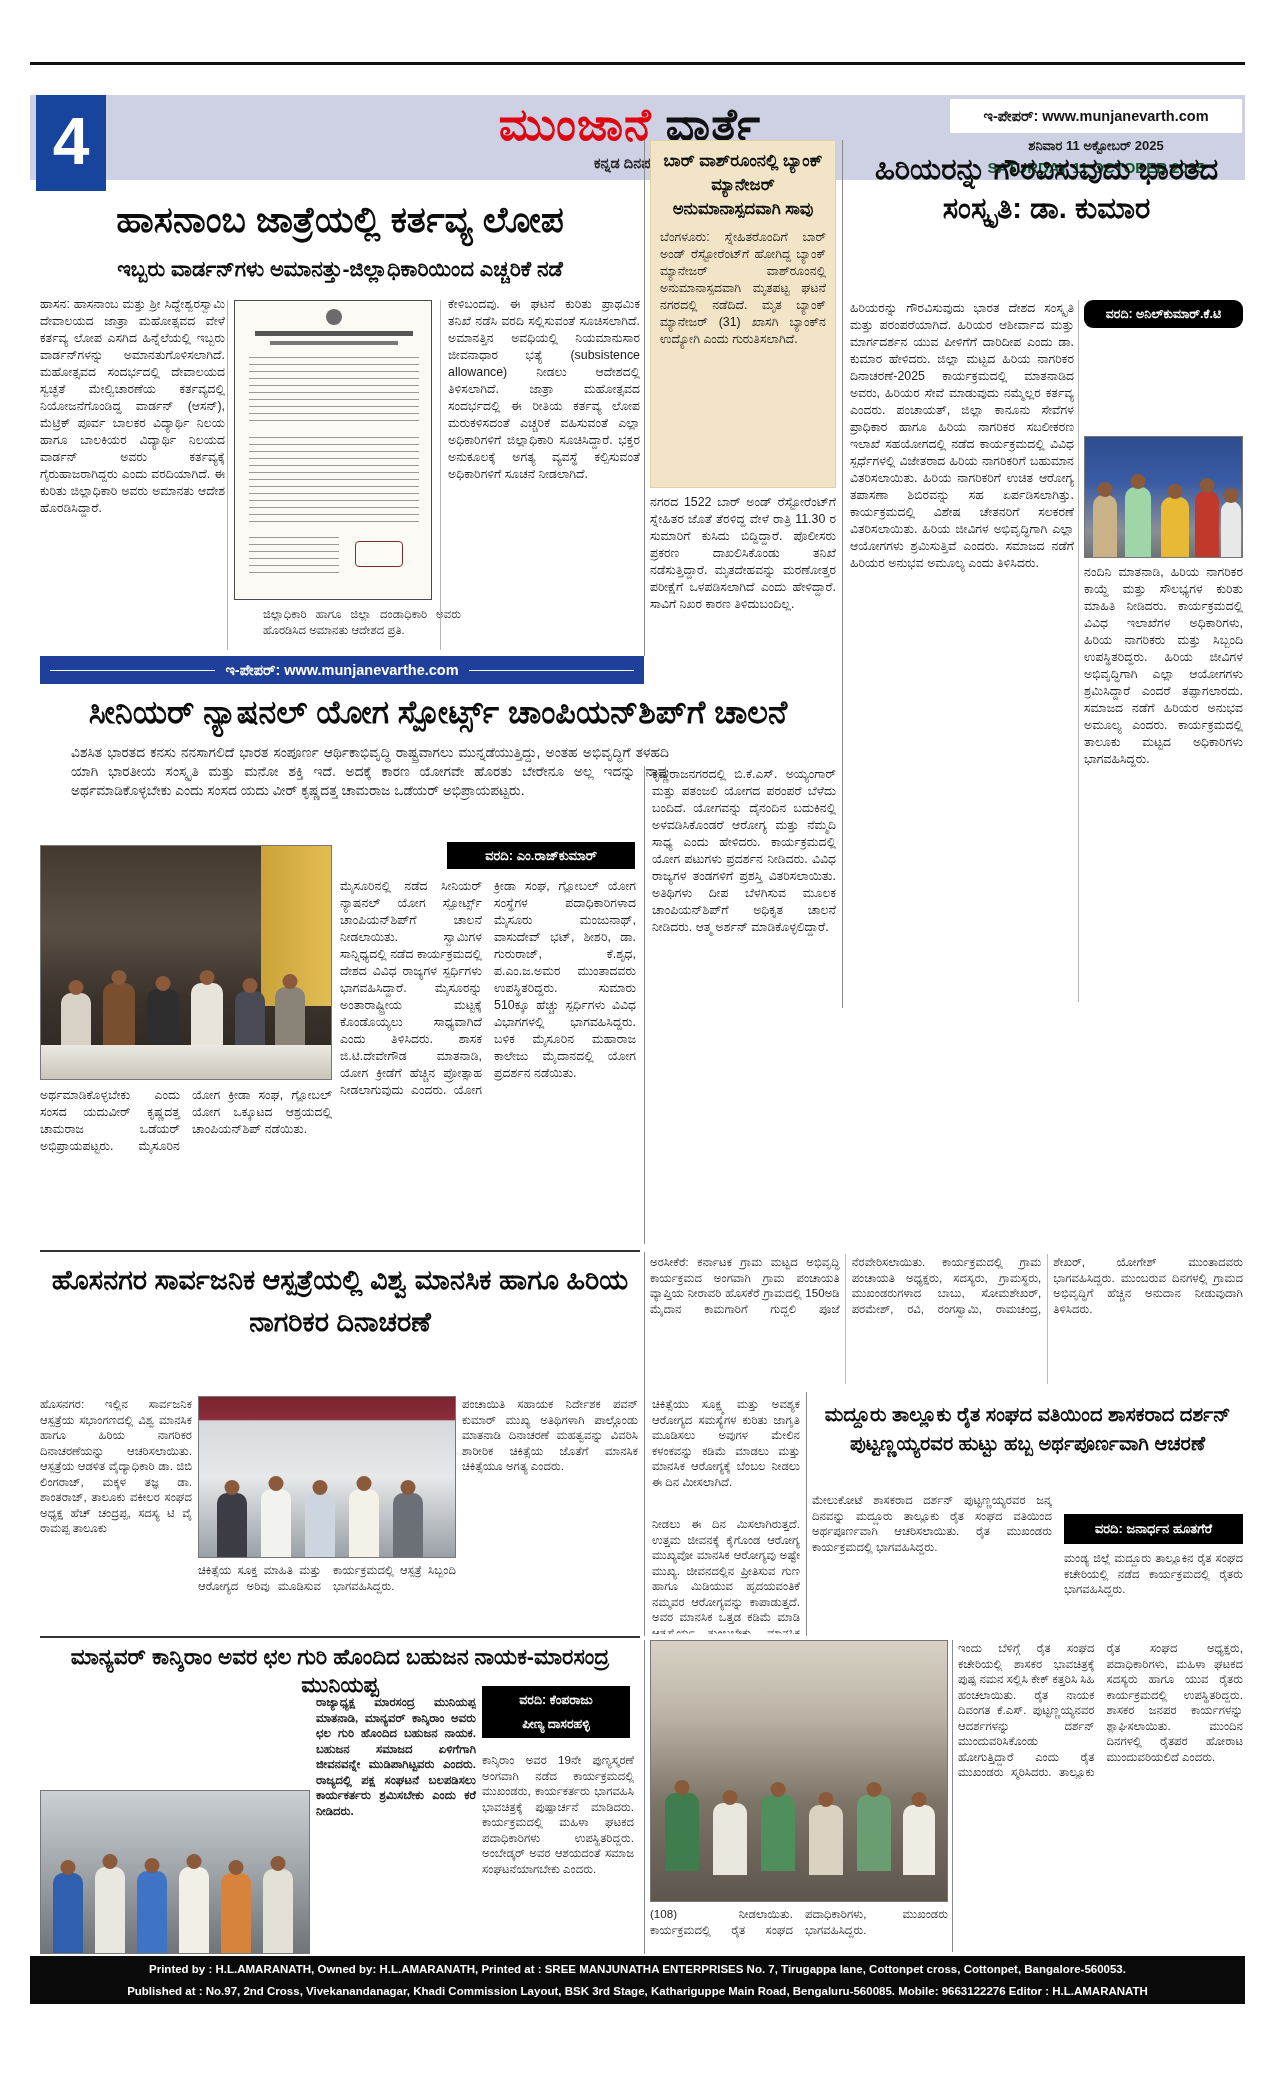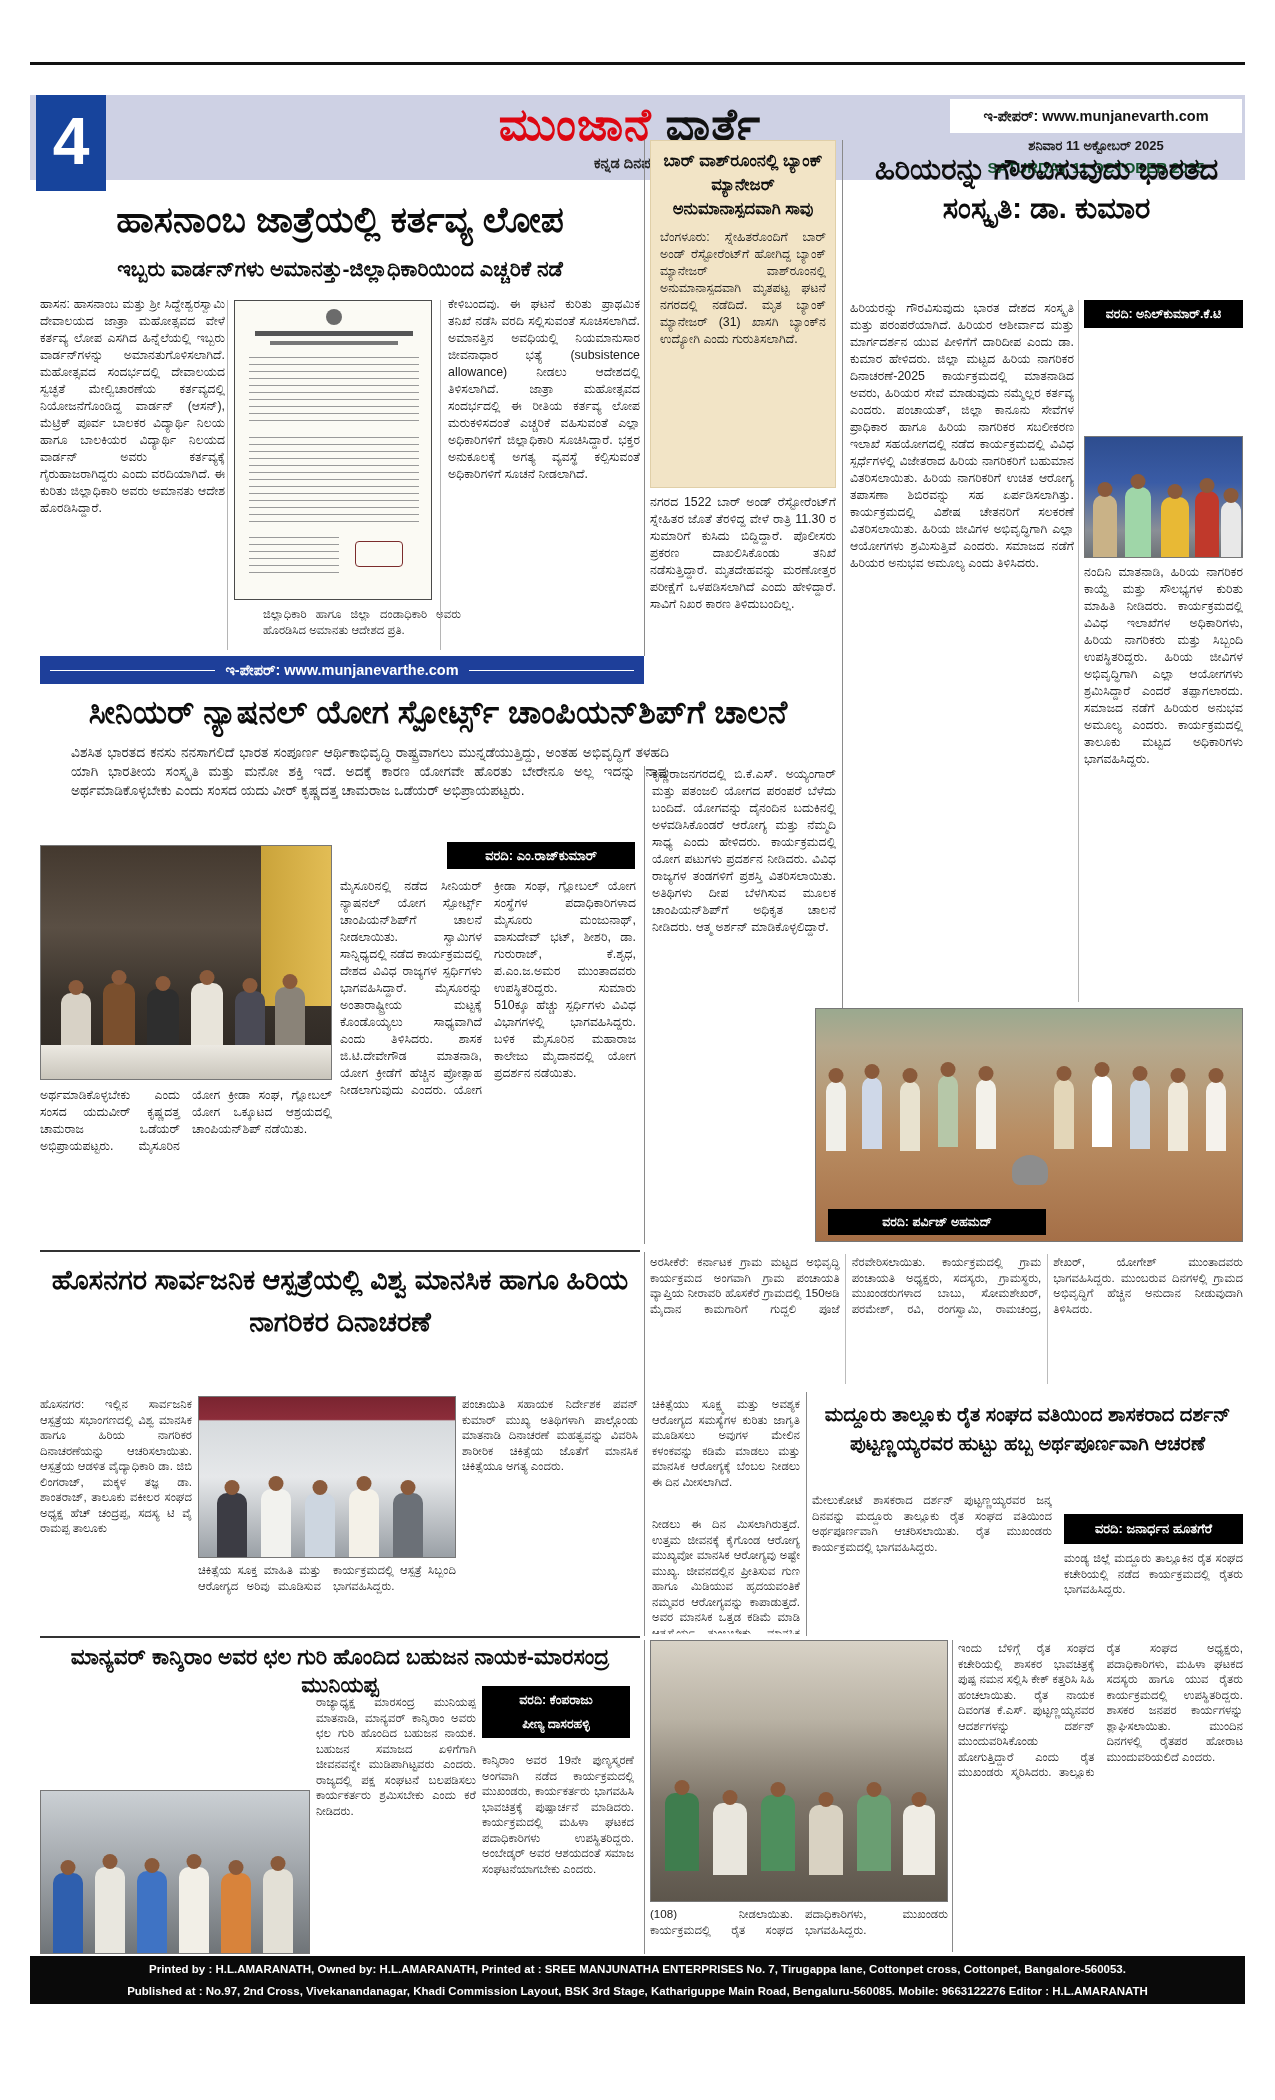--- a/index.html
+++ b/index.html
@@ -71,21 +71,21 @@
     <div class="hl" style="font-size:16.5px;line-height:1.45;margin-bottom:8px;">ಬಾರ್ ವಾಶ್‌ರೂಂನಲ್ಲಿ ಬ್ಯಾಂಕ್ ಮ್ಯಾನೇಜರ್ ಅನುಮಾನಾಸ್ಪದವಾಗಿ ಸಾವು</div>
     <div class="bt" style="height:220px;">ಬೆಂಗಳೂರು: ಸ್ನೇಹಿತರೊಂದಿಗೆ ಬಾರ್ ಅಂಡ್ ರೆಸ್ಟೋರೆಂಟ್‌ಗೆ ಹೋಗಿದ್ದ ಬ್ಯಾಂಕ್ ಮ್ಯಾನೇಜರ್ ವಾಶ್‌ರೂಂನಲ್ಲಿ ಅನುಮಾನಾಸ್ಪದವಾಗಿ ಮೃತಪಟ್ಟ ಘಟನೆ ನಗರದಲ್ಲಿ ನಡೆದಿದೆ. ಮೃತ ಬ್ಯಾಂಕ್ ಮ್ಯಾನೇಜರ್ (31) ಖಾಸಗಿ ಬ್ಯಾಂಕ್‌ನ ಉದ್ಯೋಗಿ ಎಂದು ಗುರುತಿಸಲಾಗಿದೆ.</div>
   </div>
   <div class="abs bt" style="left:650px;top:494px;width:186px;height:160px;">ನಗರದ 1522 ಬಾರ್ ಅಂಡ್ ರೆಸ್ಟೋರೆಂಟ್‌ಗೆ ಸ್ನೇಹಿತರ ಜೊತೆ ತೆರಳಿದ್ದ ವೇಳೆ ರಾತ್ರಿ 11.30 ರ ಸುಮಾರಿಗೆ ಕುಸಿದು ಬಿದ್ದಿದ್ದಾರೆ. ಪೊಲೀಸರು ಪ್ರಕರಣ ದಾಖಲಿಸಿಕೊಂಡು ತನಿಖೆ ನಡೆಸುತ್ತಿದ್ದಾರೆ. ಮೃತದೇಹವನ್ನು ಮರಣೋತ್ತರ ಪರೀಕ್ಷೆಗೆ ಒಳಪಡಿಸಲಾಗಿದೆ ಎಂದು ಹೇಳಿದ್ದಾರೆ. ಸಾವಿಗೆ ನಿಖರ ಕಾರಣ ತಿಳಿದುಬಂದಿಲ್ಲ.</div>
 
   <div class="abs vline" style="left:842px;top:140px;height:868px;"></div>
 
   <div class="abs hl" style="left:850px;top:150px;width:393px;font-size:29px;line-height:1.35;">ಹಿರಿಯರನ್ನು ಗೌರವಿಸುವುದು ಭಾರತದ ಸಂಸ್ಕೃತಿ: ಡಾ. ಕುಮಾರ</div>
   <div class="abs bt" style="left:850px;top:300px;width:224px;height:702px;">ಹಿರಿಯರನ್ನು ಗೌರವಿಸುವುದು ಭಾರತ ದೇಶದ ಸಂಸ್ಕೃತಿ ಮತ್ತು ಪರಂಪರೆಯಾಗಿದೆ. ಹಿರಿಯರ ಆಶೀರ್ವಾದ ಮತ್ತು ಮಾರ್ಗದರ್ಶನ ಯುವ ಪೀಳಿಗೆಗೆ ದಾರಿದೀಪ ಎಂದು ಡಾ. ಕುಮಾರ ಹೇಳಿದರು. ಜಿಲ್ಲಾ ಮಟ್ಟದ ಹಿರಿಯ ನಾಗರಿಕರ ದಿನಾಚರಣೆ-2025 ಕಾರ್ಯಕ್ರಮದಲ್ಲಿ ಮಾತನಾಡಿದ ಅವರು, ಹಿರಿಯರ ಸೇವೆ ಮಾಡುವುದು ನಮ್ಮೆಲ್ಲರ ಕರ್ತವ್ಯ ಎಂದರು. ಪಂಚಾಯತ್, ಜಿಲ್ಲಾ ಕಾನೂನು ಸೇವೆಗಳ ಪ್ರಾಧಿಕಾರ ಹಾಗೂ ಹಿರಿಯ ನಾಗರಿಕರ ಸಬಲೀಕರಣ ಇಲಾಖೆ ಸಹಯೋಗದಲ್ಲಿ ನಡೆದ ಕಾರ್ಯಕ್ರಮದಲ್ಲಿ ವಿವಿಧ ಸ್ಪರ್ಧೆಗಳಲ್ಲಿ ವಿಜೇತರಾದ ಹಿರಿಯ ನಾಗರಿಕರಿಗೆ ಬಹುಮಾನ ವಿತರಿಸಲಾಯಿತು. ಹಿರಿಯ ನಾಗರಿಕರಿಗೆ ಉಚಿತ ಆರೋಗ್ಯ ತಪಾಸಣಾ ಶಿಬಿರವನ್ನು ಸಹ ಏರ್ಪಡಿಸಲಾಗಿತ್ತು. ಕಾರ್ಯಕ್ರಮದಲ್ಲಿ ವಿಶೇಷ ಚೇತನರಿಗೆ ಸಲಕರಣೆ ವಿತರಿಸಲಾಯಿತು. ಹಿರಿಯ ಜೀವಿಗಳ ಅಭಿವೃದ್ಧಿಗಾಗಿ ಎಲ್ಲಾ ಆಯೋಗಗಳು ಶ್ರಮಿಸುತ್ತಿವೆ ಎಂದರು. ಸಮಾಜದ ನಡೆಗೆ ಹಿರಿಯರ ಅನುಭವ ಅಮೂಲ್ಯ ಎಂದು ತಿಳಿಸಿದರು.</div>
   <div class="abs vline" style="left:1078px;top:300px;height:702px;background:#b5b5b5;"></div>
-  <div class="abs byline" style="left:1084px;top:300px;width:159px;height:28px;font-size:12.5px;line-height:28px;">
+  <div class="abs byline" style="left:1084px;top:300px;width:159px;height:28px;font-size:12.5px;line-height:28px;border-radius:9px;">
     <span>ವರದಿ: ಅನಿಲ್‌ಕುಮಾರ್.ಕೆ.ಟಿ</span>
   </div>
   <div class="photo" style="left:1084px;top:436px;width:159px;height:122px;background:linear-gradient(180deg,#2e4d8f 0%,#3a5ca6 38%,#8a8f96 78%,#6e7377 100%);">
     <i class="pp" style="left:8px;width:24px;height:62px;background:#c9b287;"></i>
     <i class="pp" style="left:40px;width:26px;height:70px;background:#9fd6a8;"></i>
     <i class="pp" style="left:76px;width:28px;height:60px;background:#e8b935;"></i>
     <i class="pp" style="left:110px;width:24px;height:66px;background:#c0392b;"></i>
     <i class="pp" style="left:136px;width:20px;height:56px;background:#e8e8e8;"></i>
   </div>
   <div class="abs bt" style="left:1084px;top:564px;width:159px;height:438px;">ನಂದಿನಿ ಮಾತನಾಡಿ, ಹಿರಿಯ ನಾಗರಿಕರ ಕಾಯ್ದೆ ಮತ್ತು ಸೌಲಭ್ಯಗಳ ಕುರಿತು ಮಾಹಿತಿ ನೀಡಿದರು. ಕಾರ್ಯಕ್ರಮದಲ್ಲಿ ವಿವಿಧ ಇಲಾಖೆಗಳ ಅಧಿಕಾರಿಗಳು, ಹಿರಿಯ ನಾಗರಿಕರು ಮತ್ತು ಸಿಬ್ಬಂದಿ ಉಪಸ್ಥಿತರಿದ್ದರು. ಹಿರಿಯ ಜೀವಿಗಳ ಅಭಿವೃದ್ಧಿಗಾಗಿ ಎಲ್ಲಾ ಆಯೋಗಗಳು ಶ್ರಮಿಸಿದ್ದಾರೆ ಎಂದರೆ ತಪ್ಪಾಗಲಾರದು. ಸಮಾಜದ ನಡೆಗೆ ಹಿರಿಯರ ಅನುಭವ ಅಮೂಲ್ಯ ಎಂದರು. ಕಾರ್ಯಕ್ರಮದಲ್ಲಿ ತಾಲೂಕು ಮಟ್ಟದ ಅಧಿಕಾರಿಗಳು ಭಾಗವಹಿಸಿದ್ದರು.</div>
@@ -109,36 +109,20 @@
     <i class="pp" style="left:62px;width:32px;height:96px;background:#7a4f2d;"></i>
     <i class="pp" style="left:106px;width:32px;height:90px;background:#2e2e2e;"></i>
     <i class="pp" style="left:150px;width:32px;height:96px;background:#e8e4da;"></i>
     <i class="pp" style="left:194px;width:30px;height:88px;background:#4a4a55;"></i>
     <i class="pp" style="left:234px;width:30px;height:92px;background:#8a8378;"></i>
     <div class="abs" style="left:0;bottom:0;width:292px;height:34px;background:linear-gradient(180deg,#ece9e2,#c9c5bb);"></div>
   </div>
   <div class="abs bt cols2" style="left:340px;top:878px;width:296px;height:366px;">ಮೈಸೂರಿನಲ್ಲಿ ನಡೆದ ಸೀನಿಯರ್ ನ್ಯಾಷನಲ್ ಯೋಗ ಸ್ಪೋರ್ಟ್ಸ್ ಚಾಂಪಿಯನ್‌ಶಿಪ್‌ಗೆ ಚಾಲನೆ ನೀಡಲಾಯಿತು. ಸ್ವಾಮಿಗಳ ಸಾನ್ನಿಧ್ಯದಲ್ಲಿ ನಡೆದ ಕಾರ್ಯಕ್ರಮದಲ್ಲಿ ದೇಶದ ವಿವಿಧ ರಾಜ್ಯಗಳ ಸ್ಪರ್ಧಿಗಳು ಭಾಗವಹಿಸಿದ್ದಾರೆ. ಮೈಸೂರನ್ನು ಅಂತಾರಾಷ್ಟ್ರೀಯ ಮಟ್ಟಕ್ಕೆ ಕೊಂಡೊಯ್ಯಲು ಸಾಧ್ಯವಾಗಿದೆ ಎಂದು ತಿಳಿಸಿದರು. ಶಾಸಕ ಜಿ.ಟಿ.ದೇವೇಗೌಡ ಮಾತನಾಡಿ, ಯೋಗ ಕ್ರೀಡೆಗೆ ಹೆಚ್ಚಿನ ಪ್ರೋತ್ಸಾಹ ನೀಡಲಾಗುವುದು ಎಂದರು. ಯೋಗ ಕ್ರೀಡಾ ಸಂಘ, ಗ್ಲೋಬಲ್ ಯೋಗ ಸಂಸ್ಥೆಗಳ ಪದಾಧಿಕಾರಿಗಳಾದ ಮೈಸೂರು ಮಂಜುನಾಥ್, ವಾಸುದೇವ್ ಭಟ್, ಶೀಶರಿ, ಡಾ. ಗುರುರಾಜ್, ಕೆ.ಶೃಧ, ಪ.ಎಂ.ಜ.ಅಮರ ಮುಂತಾದವರು ಉಪಸ್ಥಿತರಿದ್ದರು. ಸುಮಾರು 510ಕ್ಕೂ ಹೆಚ್ಚು ಸ್ಪರ್ಧಿಗಳು ವಿವಿಧ ವಿಭಾಗಗಳಲ್ಲಿ ಭಾಗವಹಿಸಿದ್ದರು. ಬಳಿಕ ಮೈಸೂರಿನ ಮಹಾರಾಜ ಕಾಲೇಜು ಮೈದಾನದಲ್ಲಿ ಯೋಗ ಪ್ರದರ್ಶನ ನಡೆಯಿತು.</div>
   <div class="abs bt cols2" style="left:40px;top:1087px;width:292px;height:156px;">ಅರ್ಥಮಾಡಿಕೊಳ್ಳಬೇಕು ಎಂದು ಸಂಸದ ಯದುವೀರ್ ಕೃಷ್ಣದತ್ತ ಚಾಮರಾಜ ಒಡೆಯರ್ ಅಭಿಪ್ರಾಯಪಟ್ಟರು. ಮೈಸೂರಿನ ಯೋಗ ಕ್ರೀಡಾ ಸಂಘ, ಗ್ಲೋಬಲ್ ಯೋಗ ಒಕ್ಕೂಟದ ಆಶ್ರಯದಲ್ಲಿ ಚಾಂಪಿಯನ್‌ಶಿಪ್ ನಡೆಯಿತು.</div>
 
-  <div class="photo" style="left:815px;top:1008px;width:428px;height:234px;background:linear-gradient(180deg,#9aa98f 0%,#b5a98e 16%,#b98d62 55%,#a56f47 100%);">
-    <i class="pp" style="left:10px;bottom:90px;width:20px;height:70px;background:#f0efe9;"></i>
-    <i class="pp" style="left:46px;bottom:92px;width:20px;height:72px;background:#cfd8e8;"></i>
-    <i class="pp" style="left:84px;bottom:90px;width:20px;height:70px;background:#e8e2cf;"></i>
-    <i class="pp" style="left:122px;bottom:94px;width:20px;height:72px;background:#b6c7a8;"></i>
-    <i class="pp" style="left:160px;bottom:92px;width:20px;height:70px;background:#f3f1ea;"></i>
-    <i class="pp" style="left:238px;bottom:92px;width:20px;height:70px;background:#e3d6b8;"></i>
-    <i class="pp" style="left:276px;bottom:94px;width:20px;height:72px;background:#ffffff;"></i>
-    <i class="pp" style="left:314px;bottom:92px;width:20px;height:70px;background:#cdd7e2;"></i>
-    <i class="pp" style="left:352px;bottom:90px;width:20px;height:70px;background:#efe9da;"></i>
-    <i class="pp" style="left:390px;bottom:90px;width:20px;height:70px;background:#f5f2ec;"></i>
-    <div class="abs" style="left:196px;bottom:56px;width:36px;height:30px;border-radius:50% 50% 8px 8px;background:#8d8d8d;"></div>
-    <div class="byline abs" style="left:12px;bottom:6px;width:218px;height:26px;font-size:12.5px;line-height:26px;">
-      <span>ವರದಿ: ಪರ್ವಿಜ್ ಅಹಮದ್</span>
-    </div>
-  </div>
   <div class="abs bt-sm cols3" style="left:650px;top:1254px;width:593px;height:130px;">ಅರಸೀಕೆರೆ: ಕರ್ನಾಟಕ ಗ್ರಾಮ ಮಟ್ಟದ ಅಭಿವೃದ್ಧಿ ಕಾರ್ಯಕ್ರಮದ ಅಂಗವಾಗಿ ಗ್ರಾಮ ಪಂಚಾಯತಿ ವ್ಯಾಪ್ತಿಯ ನೀರಾವರಿ ಹೊಸಕೆರೆ ಗ್ರಾಮದಲ್ಲಿ 150ಅಡಿ ಮೈದಾನ ಕಾಮಗಾರಿಗೆ ಗುದ್ದಲಿ ಪೂಜೆ ನೆರವೇರಿಸಲಾಯಿತು. ಕಾರ್ಯಕ್ರಮದಲ್ಲಿ ಗ್ರಾಮ ಪಂಚಾಯತಿ ಅಧ್ಯಕ್ಷರು, ಸದಸ್ಯರು, ಗ್ರಾಮಸ್ಥರು, ಮುಖಂಡರುಗಳಾದ ಬಾಬು, ಸೋಮಶೇಖರ್, ಪರಮೇಶ್, ರವಿ, ರಂಗಸ್ವಾಮಿ, ರಾಮಚಂದ್ರ, ಶೇಖರ್, ಯೋಗೇಶ್ ಮುಂತಾದವರು ಭಾಗವಹಿಸಿದ್ದರು. ಮುಂಬರುವ ದಿನಗಳಲ್ಲಿ ಗ್ರಾಮದ ಅಭಿವೃದ್ಧಿಗೆ ಹೆಚ್ಚಿನ ಅನುದಾನ ನೀಡುವುದಾಗಿ ತಿಳಿಸಿದರು.</div>
 
   <div class="abs hline" style="left:40px;top:1250px;width:600px;"></div>
   <div class="abs hl" style="left:40px;top:1260px;width:600px;font-size:27px;line-height:1.55;">ಹೊಸನಗರ ಸಾರ್ವಜನಿಕ ಆಸ್ಪತ್ರೆಯಲ್ಲಿ ವಿಶ್ವ ಮಾನಸಿಕ ಹಾಗೂ ಹಿರಿಯ ನಾಗರಿಕರ ದಿನಾಚರಣೆ</div>
   <div class="abs bt-sm" style="left:40px;top:1396px;width:152px;height:236px;">ಹೊಸನಗರ: ಇಲ್ಲಿನ ಸಾರ್ವಜನಿಕ ಆಸ್ಪತ್ರೆಯ ಸಭಾಂಗಣದಲ್ಲಿ ವಿಶ್ವ ಮಾನಸಿಕ ಹಾಗೂ ಹಿರಿಯ ನಾಗರಿಕರ ದಿನಾಚರಣೆಯನ್ನು ಆಚರಿಸಲಾಯಿತು. ಆಸ್ಪತ್ರೆಯ ಆಡಳಿತ ವೈದ್ಯಾಧಿಕಾರಿ ಡಾ. ಜಿಬಿ ಲಿಂಗರಾಜ್, ಮಕ್ಕಳ ತಜ್ಞ ಡಾ. ಶಾಂತರಾಜ್, ತಾಲೂಕು ವಕೀಲರ ಸಂಘದ ಅಧ್ಯಕ್ಷ ಹೆಚ್ ಚಂದ್ರಪ್ಪ, ಸದಸ್ಯ ಟಿ ವೈ ರಾಮಪ್ಪ ತಾಲೂಕು</div>
   <div class="photo" style="left:198px;top:1396px;width:258px;height:162px;background:linear-gradient(180deg,#7a2430 0%,#8c2d3a 14%,#d6dadd 15%,#e6e8ea 50%,#9aa0a6 100%);">
     <i class="pp" style="left:18px;width:30px;height:64px;background:#3c3c44;"></i>
     <i class="pp" style="left:62px;width:30px;height:68px;background:#f2f2ee;"></i>
     <i class="pp" style="left:106px;width:30px;height:64px;background:#cdd6e0;"></i>
     <i class="pp" style="left:150px;width:30px;height:68px;background:#f4f1e8;"></i>
@@ -172,21 +156,21 @@
 
   <div class="abs hl" style="left:40px;top:1644px;width:600px;font-size:21.5px;line-height:1.3;">ಮಾನ್ಯವರ್ ಕಾನ್ಶಿರಾಂ ಅವರ ಛಲ ಗುರಿ ಹೊಂದಿದ ಬಹುಜನ ನಾಯಕ-ಮಾರಸಂದ್ರ ಮುನಿಯಪ್ಪ</div>
   <div class="photo" style="left:40px;top:1790px;width:270px;height:164px;background:linear-gradient(180deg,#cbd0d4 0%,#a8adb2 40%,#6f7478 100%);">
     <i class="pp" style="left:12px;width:30px;height:80px;background:#2f5fae;"></i>
     <i class="pp" style="left:54px;width:30px;height:86px;background:#e9e7df;"></i>
     <i class="pp" style="left:96px;width:30px;height:82px;background:#3f73c4;"></i>
     <i class="pp" style="left:138px;width:30px;height:86px;background:#f2efe7;"></i>
     <i class="pp" style="left:180px;width:30px;height:80px;background:#d8833b;"></i>
     <i class="pp" style="left:222px;width:30px;height:84px;background:#e3e0d6;"></i>
   </div>
-  <div class="abs bt-sm" style="left:316px;top:1694px;width:160px;height:260px;">ರಾಜ್ಯಾಧ್ಯಕ್ಷ ಮಾರಸಂದ್ರ ಮುನಿಯಪ್ಪ ಮಾತನಾಡಿ, ಮಾನ್ಯವರ್ ಕಾನ್ಶಿರಾಂ ಅವರು ಛಲ ಗುರಿ ಹೊಂದಿದ ಬಹುಜನ ನಾಯಕ. ಬಹುಜನ ಸಮಾಜದ ಏಳಿಗೆಗಾಗಿ ಜೀವನವನ್ನೇ ಮುಡಿಪಾಗಿಟ್ಟವರು ಎಂದರು. ರಾಜ್ಯದಲ್ಲಿ ಪಕ್ಷ ಸಂಘಟನೆ ಬಲಪಡಿಸಲು ಕಾರ್ಯಕರ್ತರು ಶ್ರಮಿಸಬೇಕು ಎಂದು ಕರೆ ನೀಡಿದರು.</div>
+  <div class="abs bt-sm" style="left:316px;top:1694px;width:160px;height:260px;font-weight:bold;">ರಾಜ್ಯಾಧ್ಯಕ್ಷ ಮಾರಸಂದ್ರ ಮುನಿಯಪ್ಪ ಮಾತನಾಡಿ, ಮಾನ್ಯವರ್ ಕಾನ್ಶಿರಾಂ ಅವರು ಛಲ ಗುರಿ ಹೊಂದಿದ ಬಹುಜನ ನಾಯಕ. ಬಹುಜನ ಸಮಾಜದ ಏಳಿಗೆಗಾಗಿ ಜೀವನವನ್ನೇ ಮುಡಿಪಾಗಿಟ್ಟವರು ಎಂದರು. ರಾಜ್ಯದಲ್ಲಿ ಪಕ್ಷ ಸಂಘಟನೆ ಬಲಪಡಿಸಲು ಕಾರ್ಯಕರ್ತರು ಶ್ರಮಿಸಬೇಕು ಎಂದು ಕರೆ ನೀಡಿದರು.</div>
   <div class="abs byline" style="left:482px;top:1686px;width:148px;height:52px;font-size:12.5px;line-height:1.9;padding-top:3px;">
     <div>ವರದಿ: ಕೆಂಪರಾಜು</div>
     <div>ಪೀಣ್ಯ ದಾಸರಹಳ್ಳಿ</div>
   </div>
   <div class="abs bt-sm" style="left:482px;top:1752px;width:152px;height:202px;">ಕಾನ್ಶಿರಾಂ ಅವರ 19ನೇ ಪುಣ್ಯಸ್ಮರಣೆ ಅಂಗವಾಗಿ ನಡೆದ ಕಾರ್ಯಕ್ರಮದಲ್ಲಿ ಮುಖಂಡರು, ಕಾರ್ಯಕರ್ತರು ಭಾಗವಹಿಸಿ ಭಾವಚಿತ್ರಕ್ಕೆ ಪುಷ್ಪಾರ್ಚನೆ ಮಾಡಿದರು. ಕಾರ್ಯಕ್ರಮದಲ್ಲಿ ಮಹಿಳಾ ಘಟಕದ ಪದಾಧಿಕಾರಿಗಳು ಉಪಸ್ಥಿತರಿದ್ದರು. ಅಂಬೇಡ್ಕರ್ ಅವರ ಆಶಯದಂತೆ ಸಮಾಜ ಸಂಘಟನೆಯಾಗಬೇಕು ಎಂದರು.</div>
 
   <div class="abs vline" style="left:644px;top:1640px;height:314px;"></div>
 
   <div class="abs" style="left:30px;top:1956px;width:1215px;height:48px;background:#0a0a0a;color:#fff;text-align:center;font-size:11.5px;font-weight:700;line-height:1.9;padding-top:3px;">
     <div>Printed by : H.L.AMARANATH, Owned by: H.L.AMARANATH, Printed at : SREE MANJUNATHA ENTERPRISES No. 7, Tirugappa lane, Cottonpet cross, Cottonpet, Bangalore-560053.</div>

